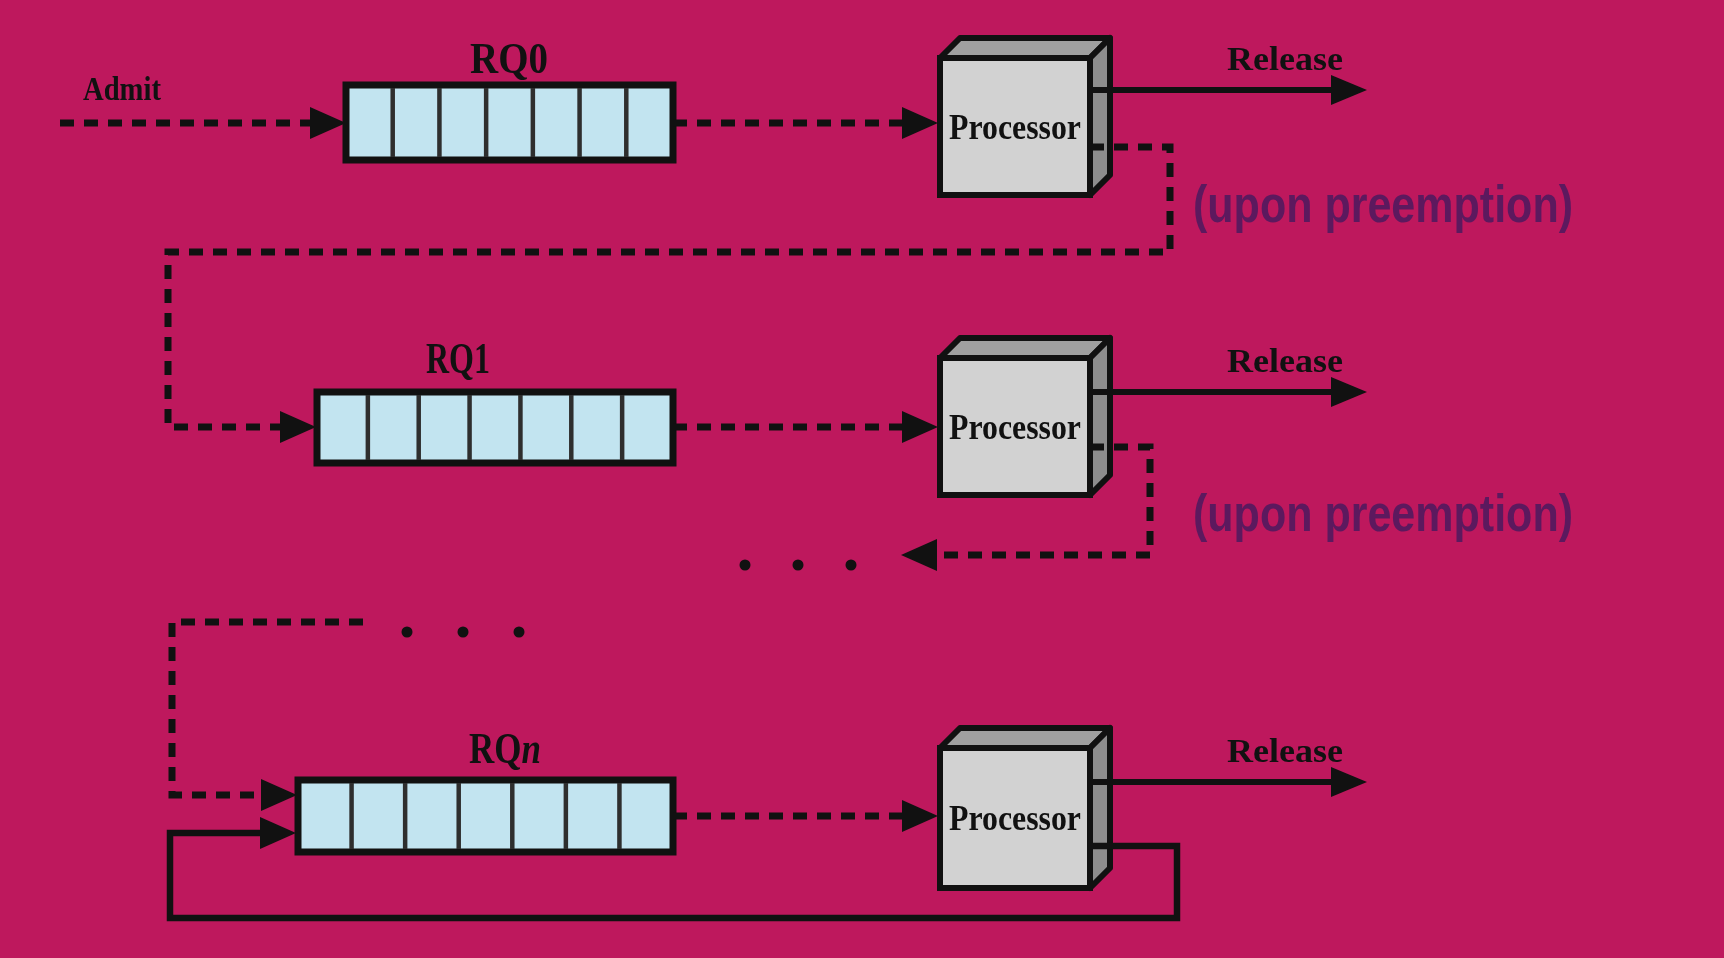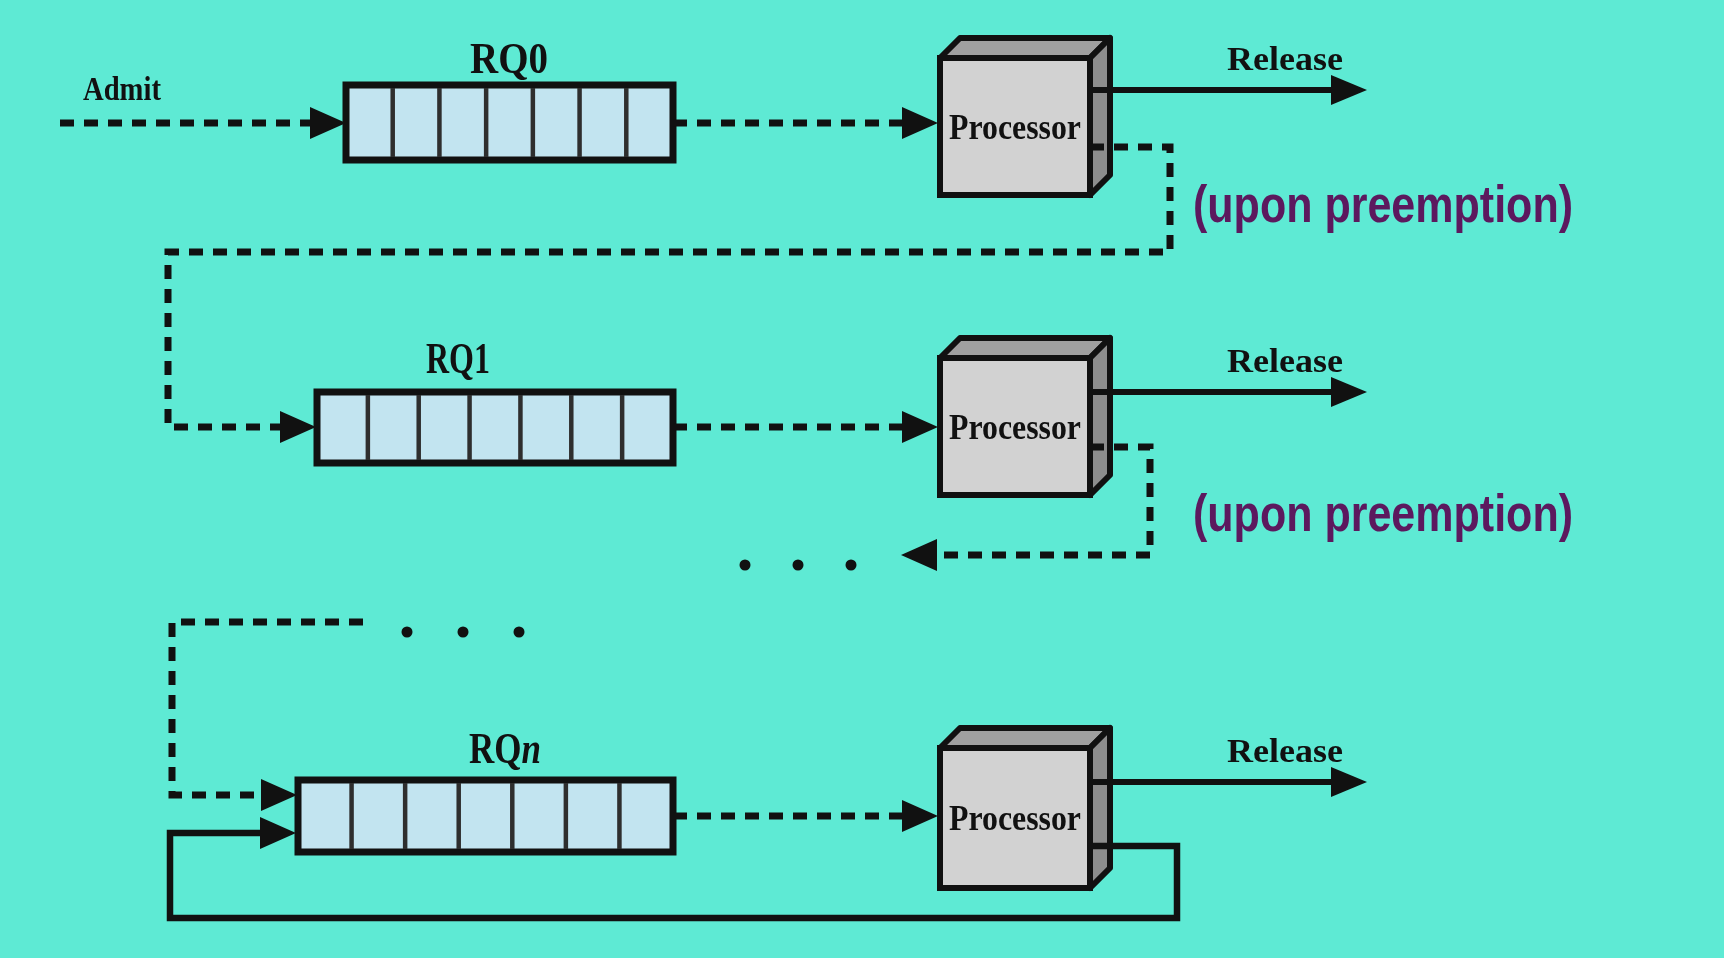--- a/index.html
+++ b/index.html
@@ -1,19 +1,19 @@
 <!DOCTYPE html>
 <html><head>
 <meta charset="utf-8">
 <style>
   html,body{margin:0;padding:0;background:#ffffff;}
   .stage{
     position:relative;
     width:1724px;height:958px;
-    background:#5eead4;
+    background:#be185d;
     overflow:hidden;
     font-family:"Liberation Serif", serif;
   }
   svg{display:block;}
   text{user-select:none;}
   .serif-label{font-family:"Liberation Serif", serif;font-weight:bold;fill:#111111;}
   .sans-label{font-family:"Liberation Sans", sans-serif;font-weight:bold;}
 </style>
 </head>
 <body>

